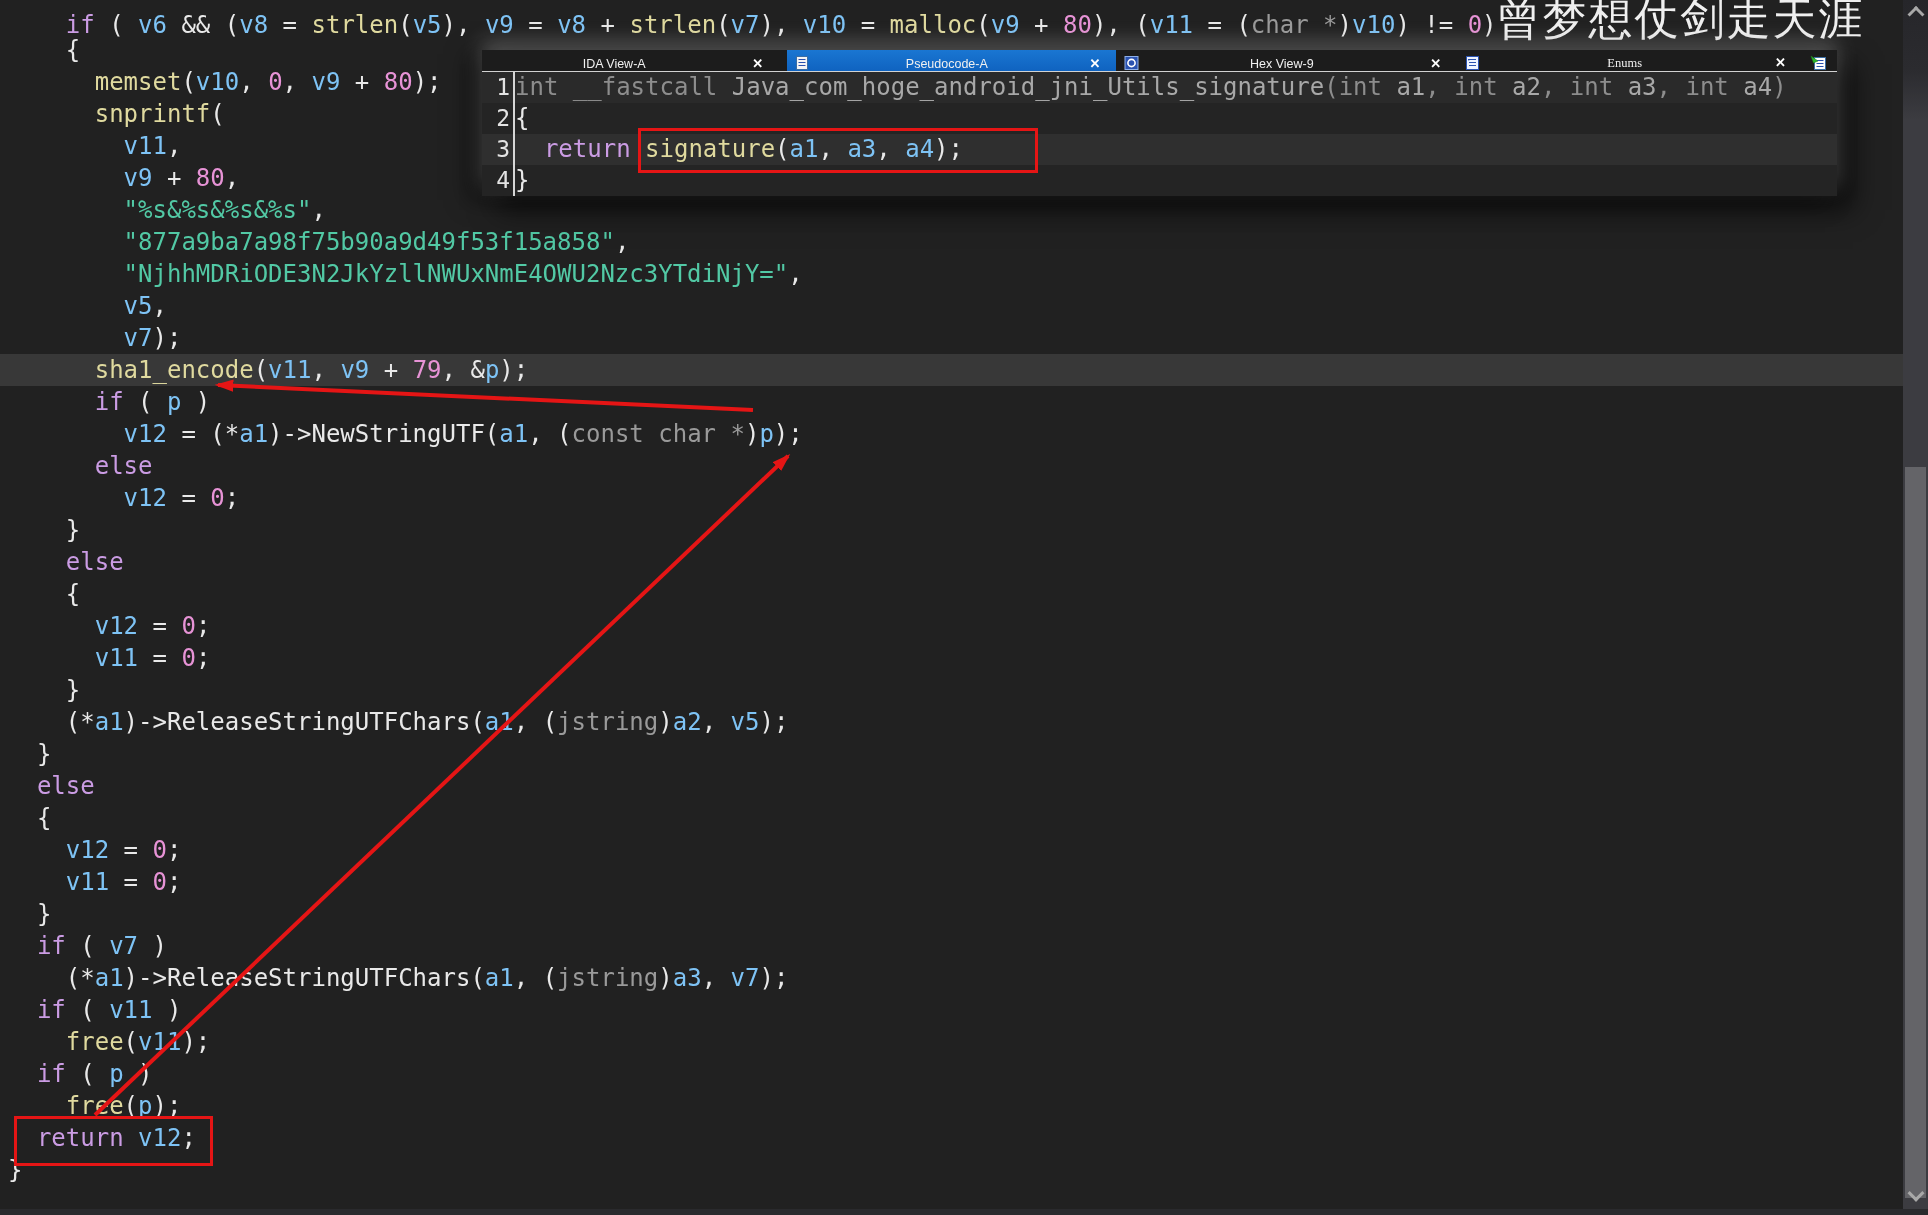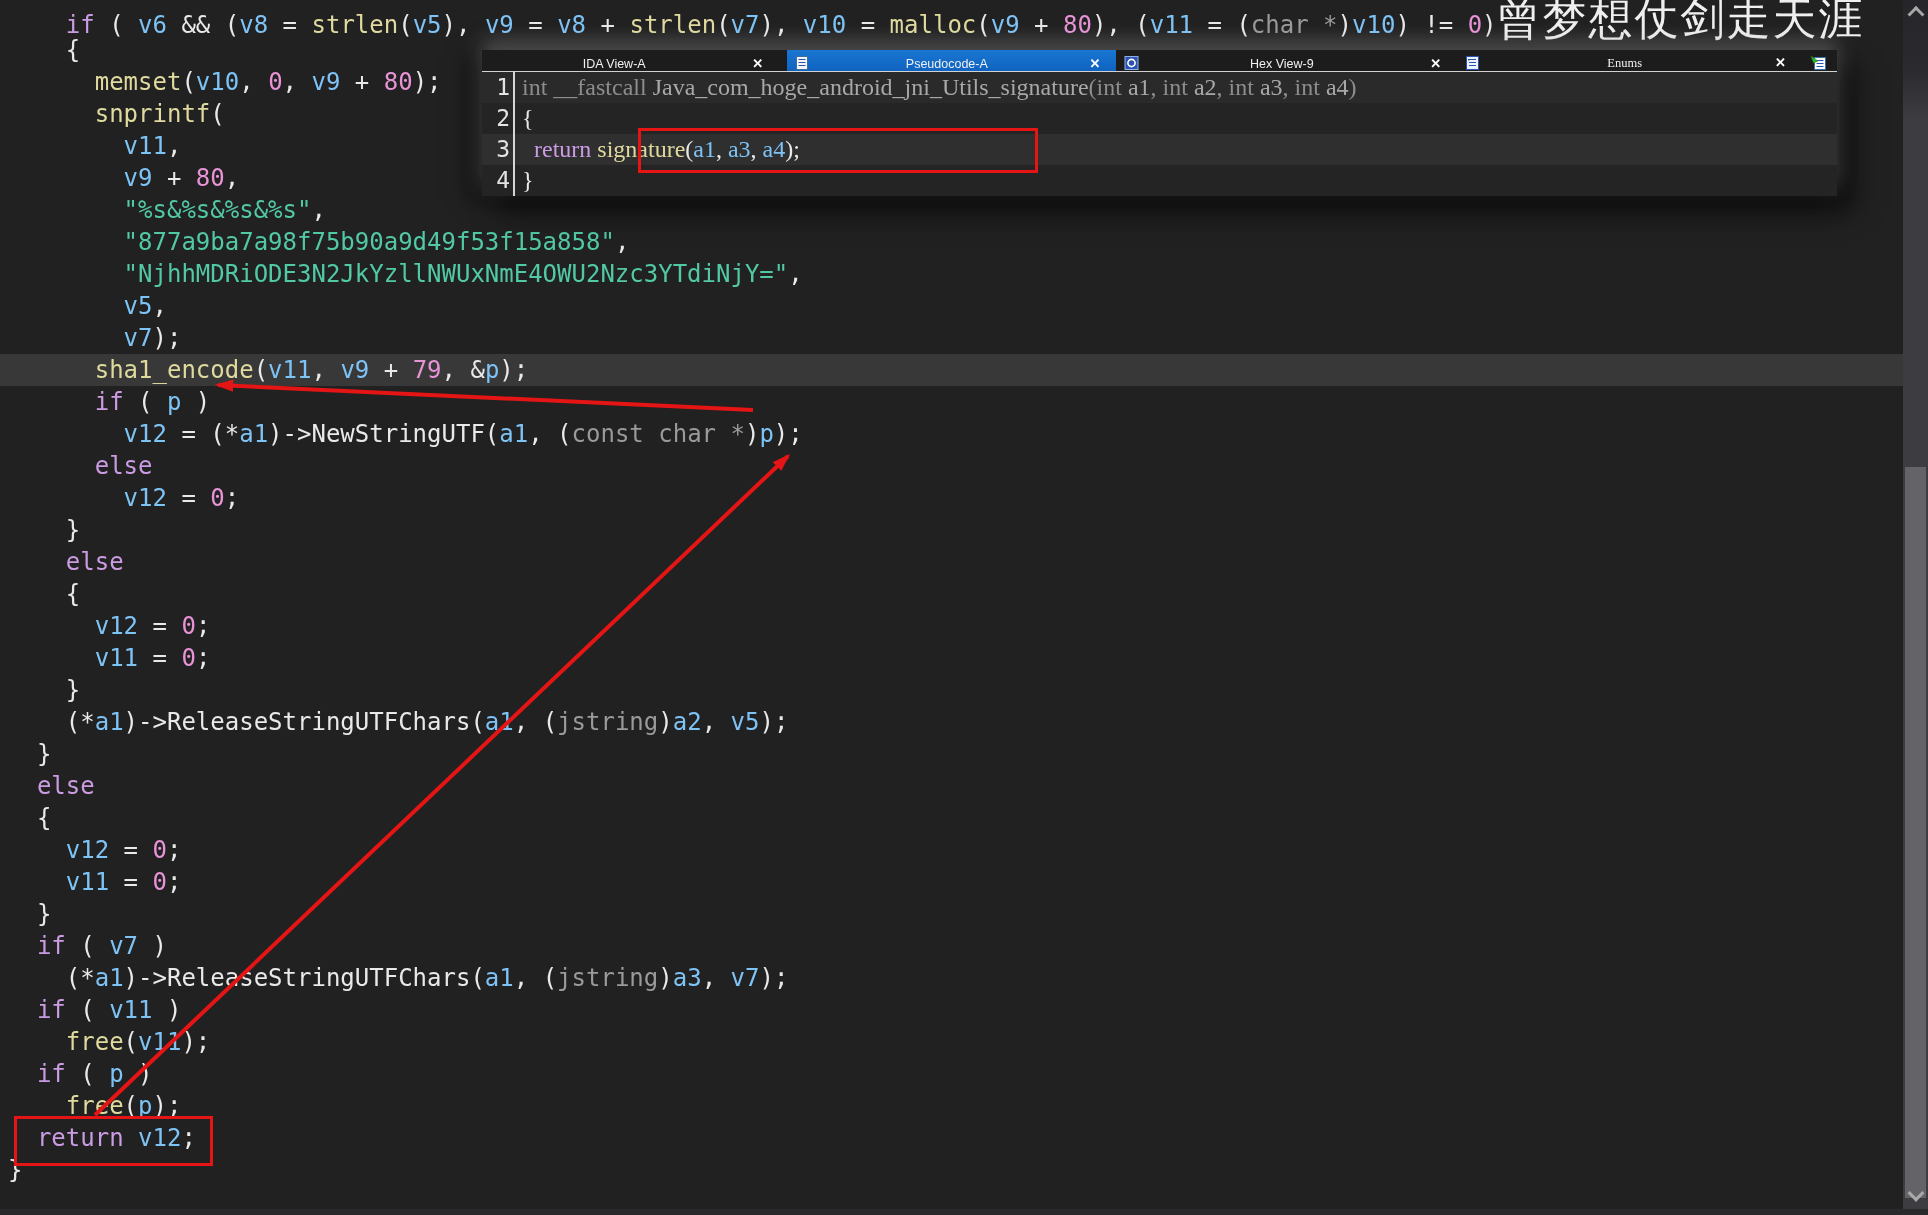--- a/index.html
+++ b/index.html
@@ -42,21 +42,21 @@
   .tab .lbl{flex:1;text-align:center;white-space:nowrap;}
   .tab .x{font-size:13px;font-weight:bold;color:#ffffff;margin:0 16px 0 6px;cursor:default;}
   .tab .ticon{margin-left:8px;display:inline-flex;}
   .tab.active{background:linear-gradient(#1a76d2,#0f63c0);margin-left:8px;}
   #inset-code{border-top:1px solid #d2d2d2;}
   .irow{display:flex;height:31px;font-size:24px;line-height:31px;white-space:pre;}
   .irow .lnum{
     width:28px;text-align:right;color:#e3e3e3;font-size:23px;
     border-right:2px solid #d6d6d6;padding-right:3px;flex:none;
   }
-  .irow .ltxt{padding-left:7px;font-family:Liberation Serif, serif;}
+  .irow .ltxt{}
   
   .red-box{position:absolute;border:3px solid var(--annotation,#e51515);z-index:30;pointer-events:none;}
   #arrows{position:absolute;left:0;top:0;z-index:29;pointer-events:none;}
   
   #scrollbar{
     position:absolute;left:1903px;top:0;width:25px;height:1209px;
     background:linear-gradient(#26262a 0px,#2b2b2f 70px,#3c3c41 120px,#3c3c41 100%);
   }
   .sb-btn{position:absolute;left:0;width:25px;height:26px;display:flex;align-items:center;justify-content:center;}
   .sb-btn.up{top:0;}

